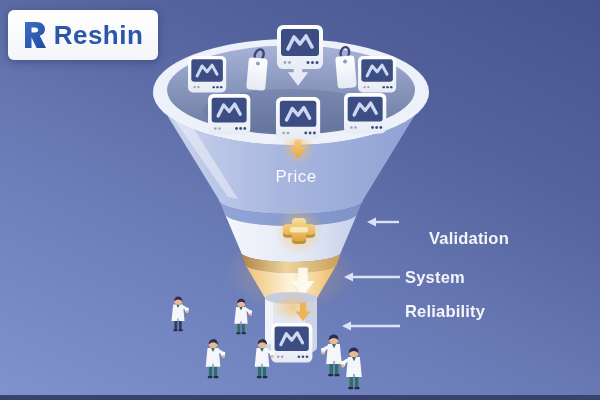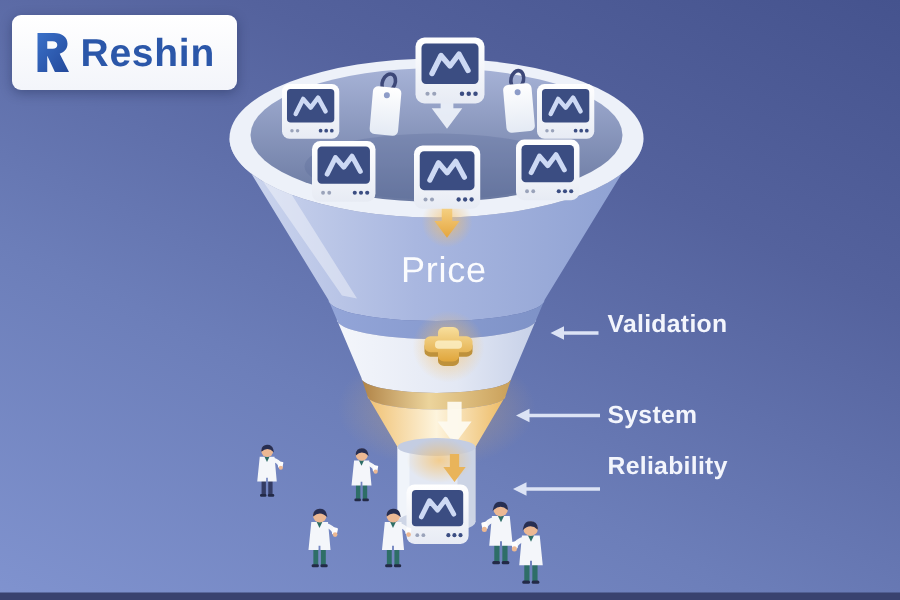--- a/index.html
+++ b/index.html
@@ -14,28 +14,28 @@
     background:linear-gradient(#ffffff,#f3f5fa);
     box-shadow:0 2px 8px rgba(15,25,60,.35);
     display:flex;align-items:center;justify-content:center;gap:7px;
   }
   .brand-name{font-size:26px;font-weight:700;color:#2b57a9;letter-spacing:.5px;line-height:1;}
   .email{
     position:absolute;top:9px;right:22px;font-size:15px;color:#f0f3fa;letter-spacing:.2px;
   }
   .price-label{
     position:absolute;left:260px;top:167px;width:72px;text-align:center;
-    font-size:24px;color:rgba(255,255,255,.95);letter-spacing:.5px;
+    font-size:17px;color:rgba(255,255,255,.95);letter-spacing:.5px;
   }
   .stage-label{
     position:absolute;left:405px;color:#f3f5fc;font-weight:700;
     font-size:16.5px;letter-spacing:.2px;white-space:nowrap;
   }
   .stage-label.l0{top:164px;}
-  .stage-label.l1{top:207px;}
+  .stage-label.l1{top:229px;margin-left:24px;}
   .stage-label.l2{top:268px;}
   .stage-label.l3{top:302px;}
   .footer-strip{position:absolute;left:0;bottom:0;width:600px;height:5px;background:#39426f;}
 </style>
 </head>
 <body>
 
 <div class="stage">
 
   <svg class="art" viewBox="0 0 600 400">

